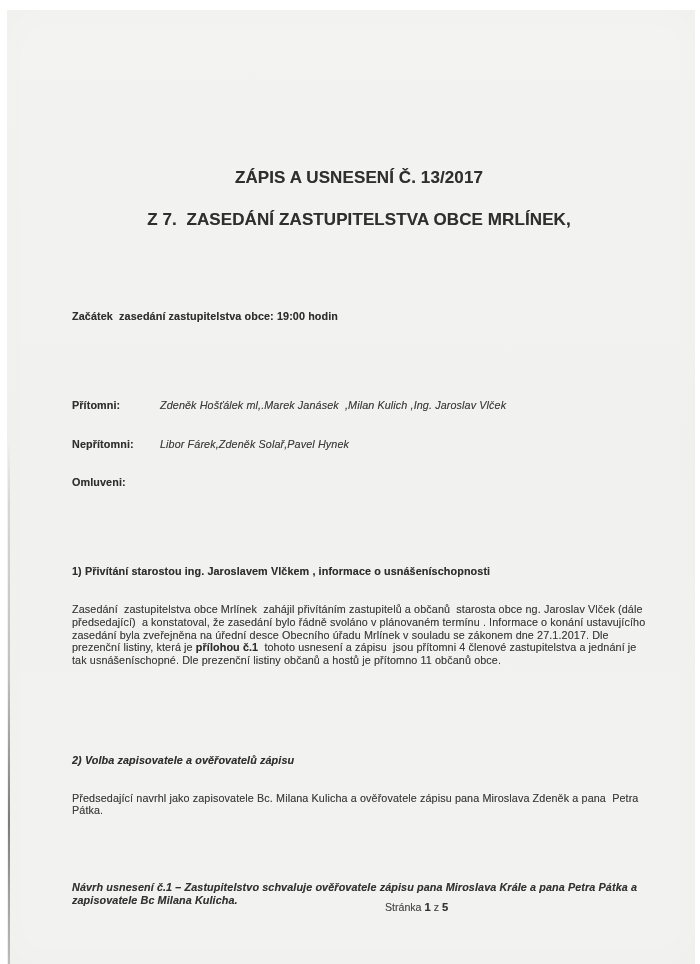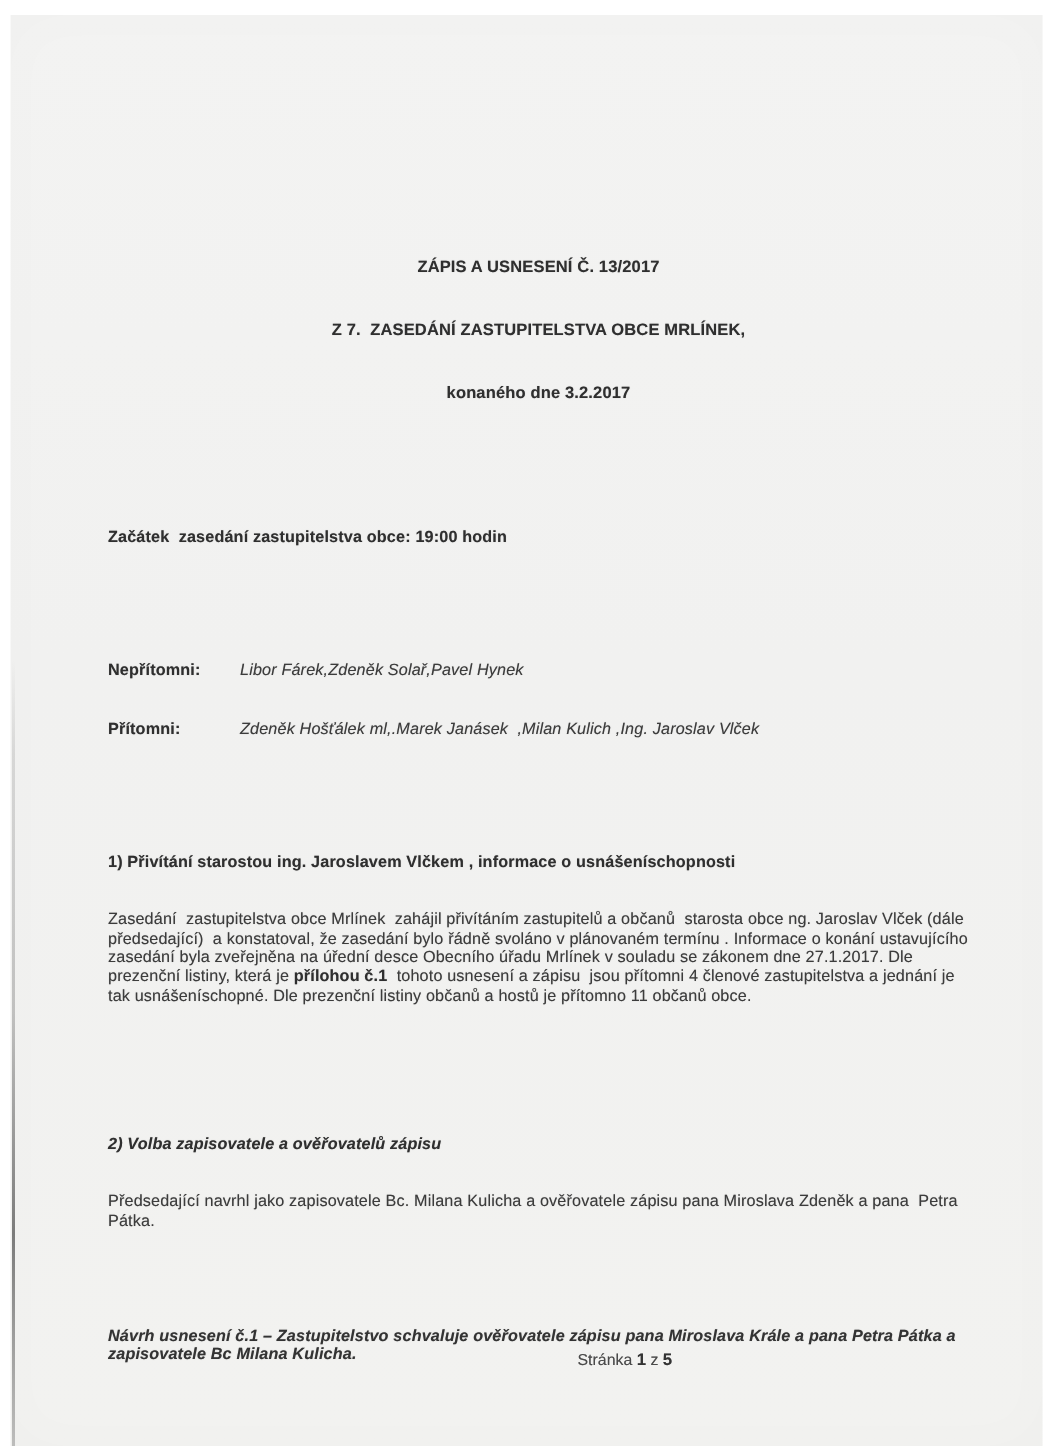--- a/index.html
+++ b/index.html
@@ -36,21 +36,21 @@
     font-size: 10.8px;
     line-height: 12.7px;
     letter-spacing: 0.1px;
     text-shadow: 0 0 0.5px rgba(90,90,90,0.55);
     white-space: pre-wrap;
   }
   .title-block {
     margin-top: 95px;
     text-align: center;
     font-weight: bold;
-    font-size: 11px;
+    font-size: 17px;
     line-height: 14px;
     color: #2f2f2f;
   }
   .start-line {
     margin-top: 17px;
     font-weight: bold;
     color: #2f2f2f;
   }
   .attendance { margin-top: 13px; }
   .att-row { display: flex; line-height: 12.9px; }
@@ -82,33 +82,36 @@
 <body>
 
 <div class="scan-page">
   <div class="scan-edge-line"></div>
 
   <div class="content">
 
     <div class="title-block">
       <div>ZÁPIS A USNESENÍ Č. 13/2017</div>
       <div>Z 7.  ZASEDÁNÍ ZASTUPITELSTVA OBCE MRLÍNEK,</div>
-      <div>konaného dne 3.2.2017</div>
     </div>
 
     <div class="start-line">Začátek  zasedání zastupitelstva obce: 19:00 hodin</div>
 
     <div class="attendance">
       <div class="att-row">
+        <span class="att-label">Přítomni:</span>
+        <span class="att-value">Zdeněk Hošťálek ml,.Marek Janásek  ,Milan Kulich ,Ing. Jaroslav Vlček</span>
+      </div>
+      <div class="att-row">
         <span class="att-label">Nepřítomni:</span>
         <span class="att-value">Libor Fárek,Zdeněk Solař,Pavel Hynek</span>
       </div>
       <div class="att-row">
-        <span class="att-label">Přítomni:</span>
-        <span class="att-value">Zdeněk Hošťálek ml,.Marek Janásek  ,Milan Kulich ,Ing. Jaroslav Vlček</span>
+        <span class="att-label">Omluveni:</span>
+        <span class="att-value"></span>
       </div>
     </div>
 
     
     <div class="heading">1) Přivítání starostou ing. Jaroslavem Vlčkem , informace o usnášeníschopnosti</div>
     <p class="para"><span>Zasedání  zastupitelstva obce Mrlínek  zahájil přivítáním zastupitelů a občanů  starosta obce ng. Jaroslav Vlček (dále předsedající)  a konstatoval, že zasedání bylo řádně svoláno v plánovaném termínu . Informace o konání ustavujícího zasedání byla zveřejněna na úřední desce Obecního úřadu Mrlínek v souladu se zákonem dne 27.1.2017. Dle prezenční listiny, která je </span><span class="bold-inline">přílohou č.1</span><span>  tohoto usnesení a zápisu  jsou přítomni 4 členové zastupitelstva a jednání je tak usnášeníschopné. Dle prezenční listiny občanů a hostů je přítomno 11 občanů obce.</span></p>
 
     
     <div class="heading h2-gap">2) Volba zapisovatele a ověřovatelů zápisu</div>
     <p class="para">Předsedající navrhl jako zapisovatele Bc. Milana Kulicha a ověřovatele zápisu pana Miroslava Zdeněk a pana  Petra Pátka.</p>

